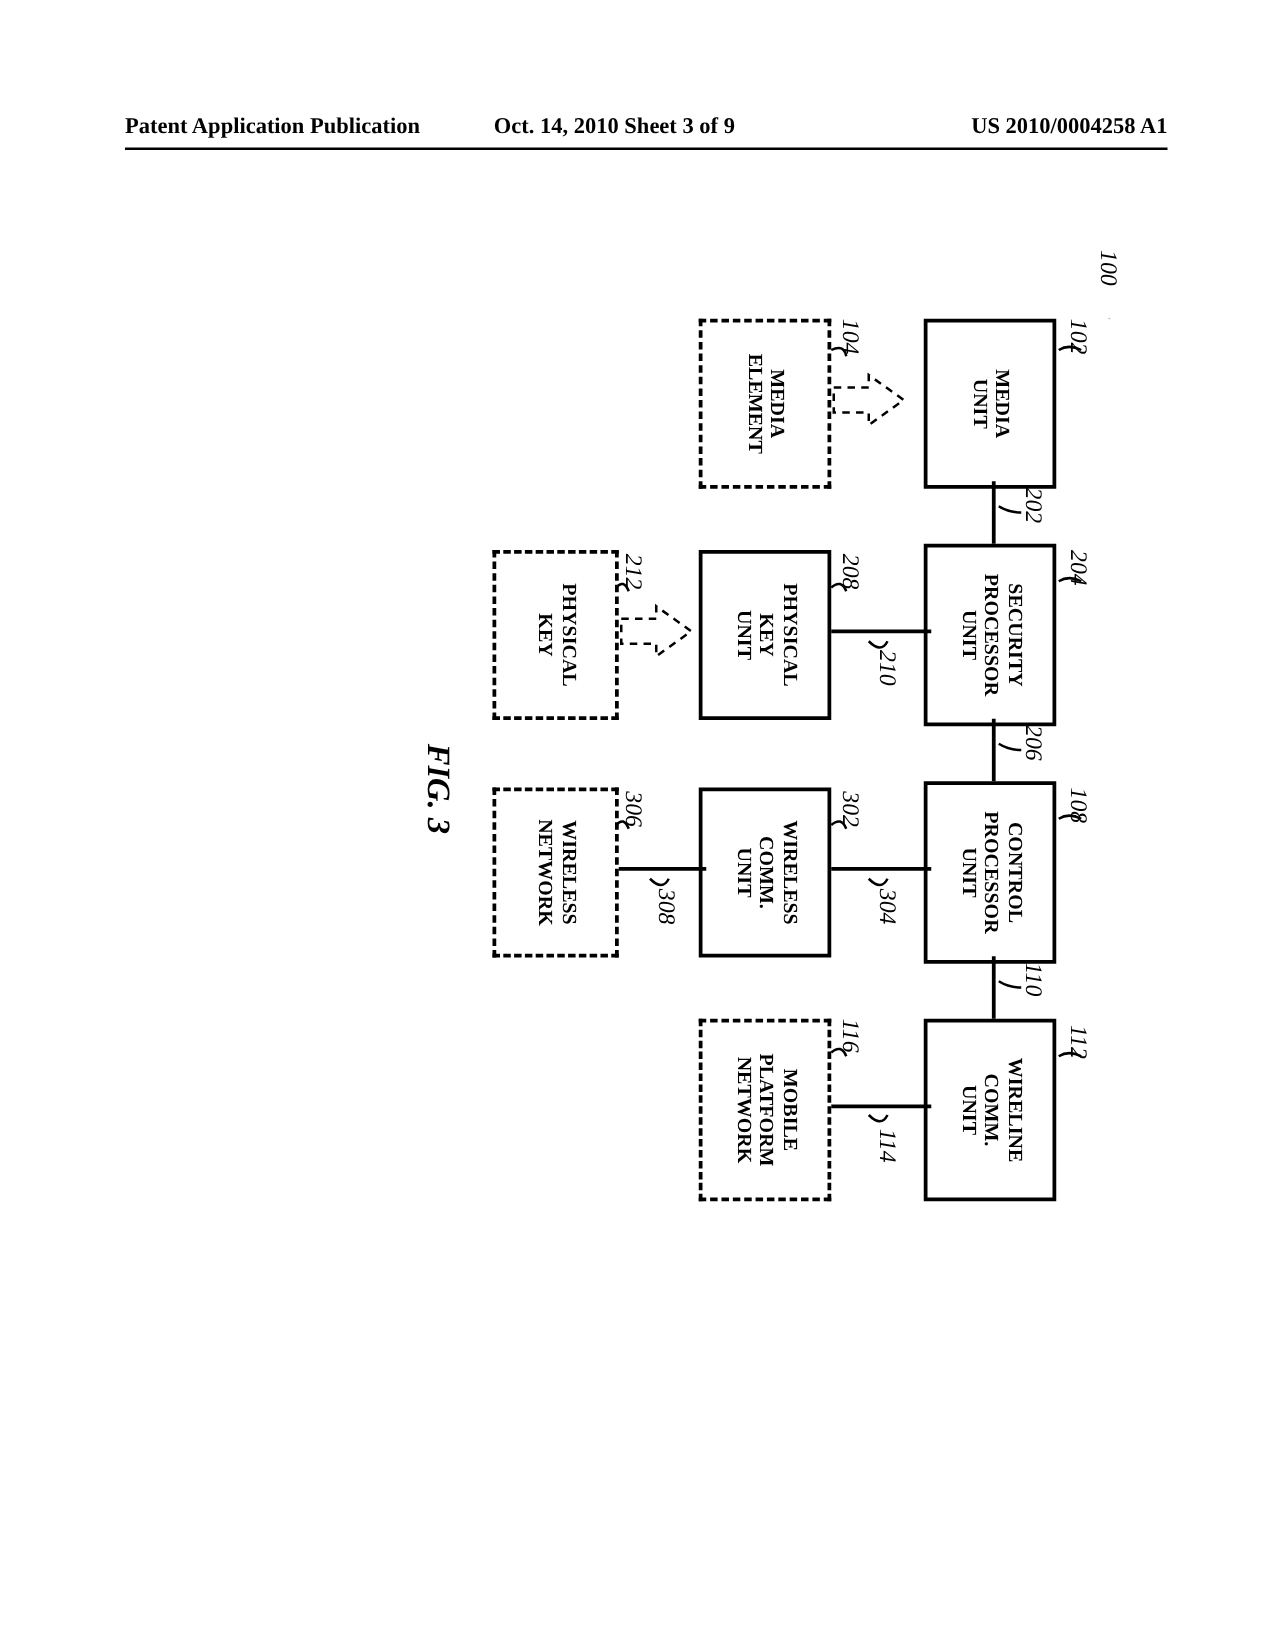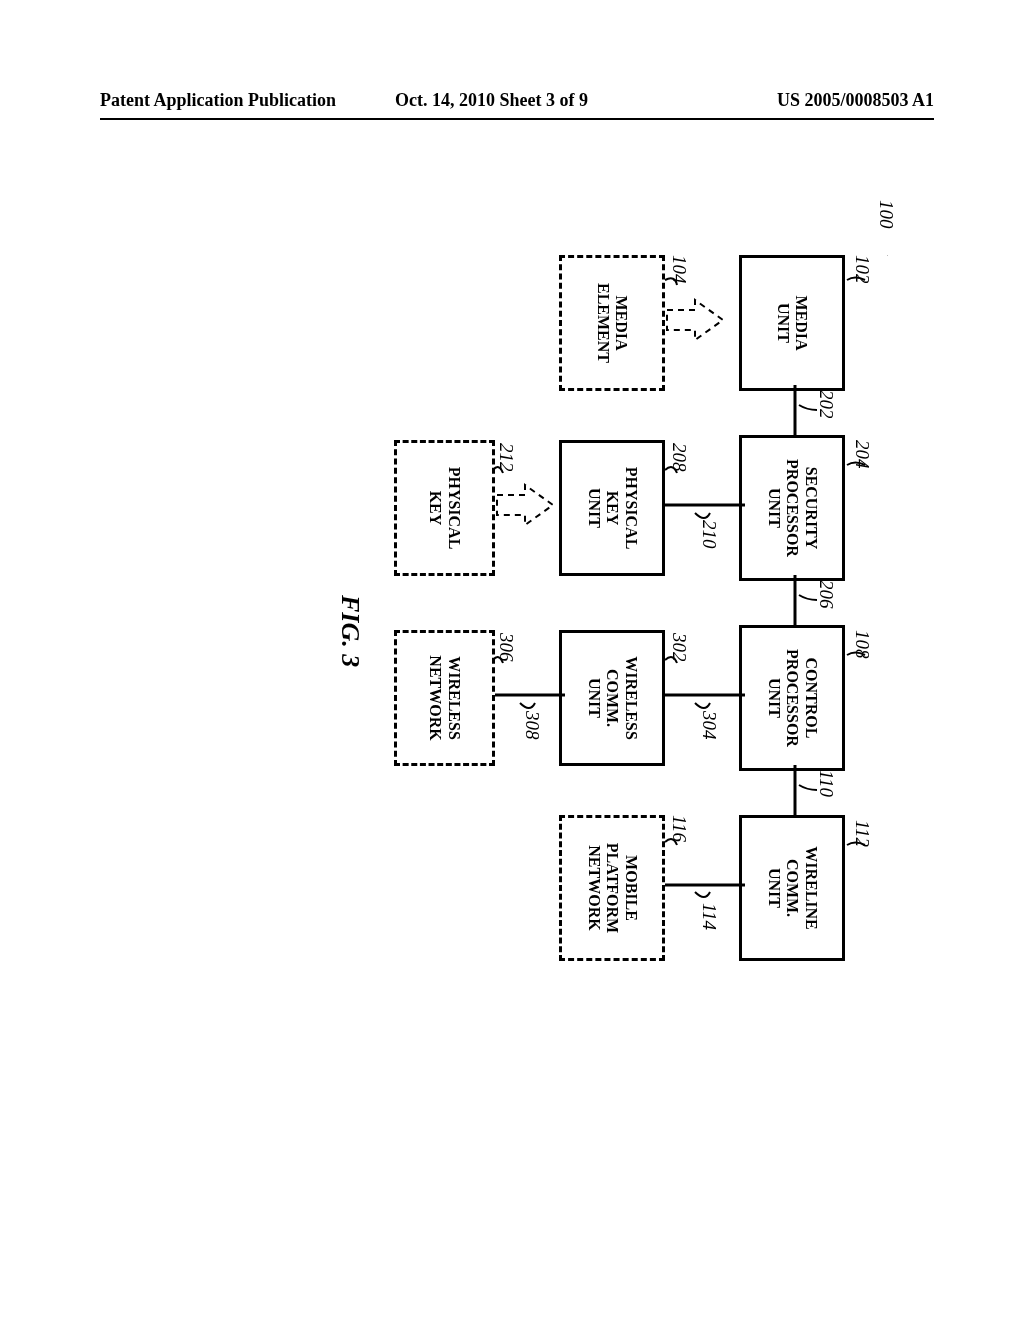--- a/index.html
+++ b/index.html
@@ -16,21 +16,21 @@
 .figlabel { position: absolute; font-style: italic; font-weight: bold; font-size: 26px; font-family: "Times New Roman", serif; }
 svg.overlay { position: absolute; left: 0; top: 0; pointer-events: none; }
 </style>
 </head>
 <body>
 
 <div class="page">
   <div class="header">
     <span class="header-left">Patent Application Publication</span>
     <span class="header-center">Oct. 14, 2010   Sheet 3 of 9</span>
-    <span class="header-right">US 2005/0008503 A1</span>
+    <span class="header-right">US 2010/0004258 A1</span>
   </div>
   <div class="header-line"></div>
 
   <div class="diagram">
 
     <div class="box" style="left:0; top:50px; width:130px; height:100px;">
         <span style="white-space:pre;">MEDIA
 UNIT</span>
       </div>
     <div class="box" style="left:180px; top:50px; width:140px; height:100px;">

